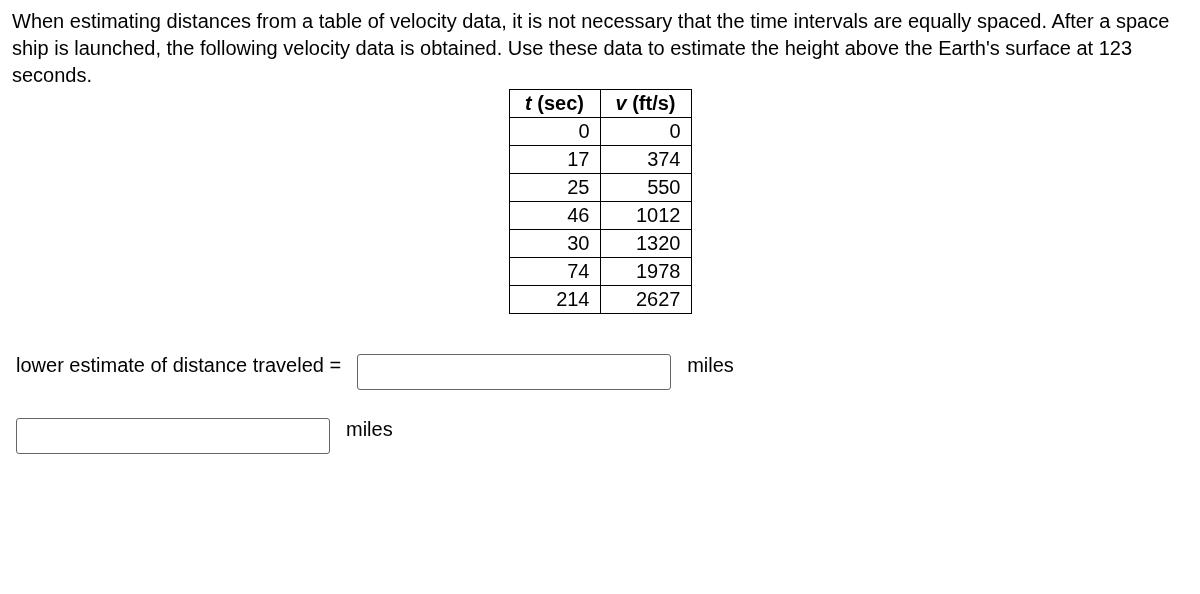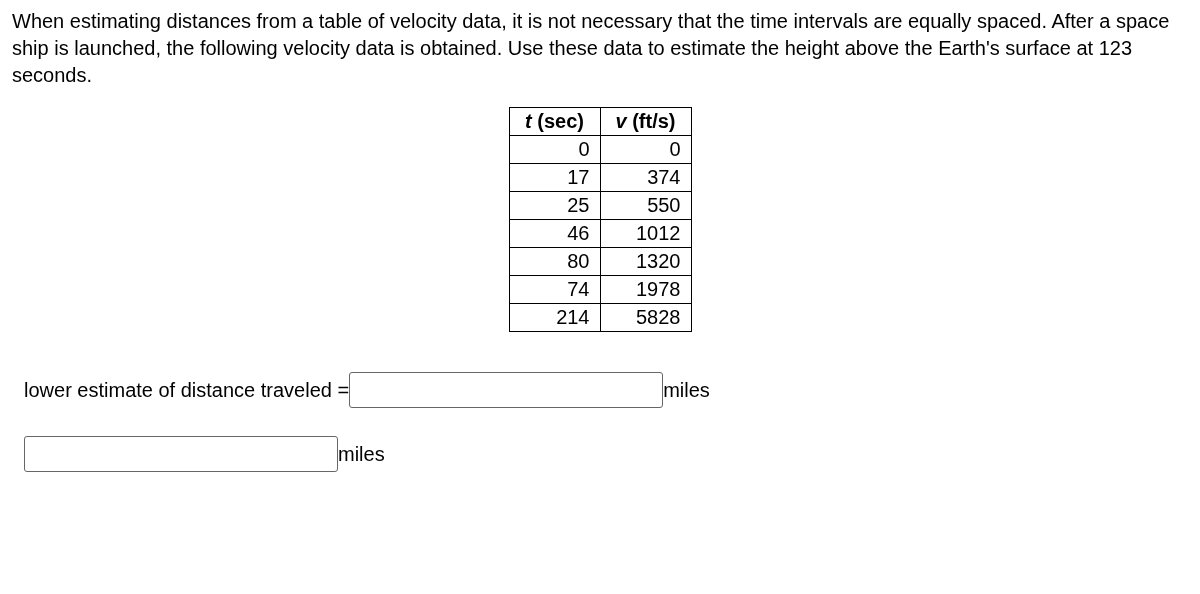--- a/index.html
+++ b/index.html
@@ -10,41 +10,41 @@
     padding: 8px 12px;
     width: 1200px;
     box-sizing: border-box;
   }
   .prompt {
     line-height: 1.35;
     margin-bottom: 0;
   }
   .data-table {
     border-collapse: collapse;
-    margin: 18px auto 40px auto;
+    margin: 0 auto 40px auto;
   }
   .data-table th, .data-table td {
     border: 1px solid #000;
     padding: 2px 10px;
     text-align: right;
     font-weight: normal;
     min-width: 70px;
   }
   .data-table th {
     text-align: center;
     font-weight: bold;
   }
   .data-table th .var {
     font-style: italic;
   }
   .answer-row {
-    margin: 28px 12px;
+    margin: 28px 4px;
     display: flex;
-    align-items: center;
-    gap: 0;
+    align-items: flex-start;
+    gap: 16px;
   }
   .answer-input {
     font-size: 18px;
     height: 30px;
     width: 300px;
     border: 1px solid #666;
     border-radius: 3px;
     padding: 2px 6px;
     background: #fff;
   }
@@ -72,30 +72,30 @@
       </tr>
     <tr>
         <td>25</td>
         <td>550</td>
       </tr>
     <tr>
         <td>46</td>
         <td>1012</td>
       </tr>
     <tr>
-        <td>80</td>
+        <td>30</td>
         <td>1320</td>
       </tr>
     <tr>
         <td>74</td>
         <td>1978</td>
       </tr>
     <tr>
         <td>214</td>
-        <td>5828</td>
+        <td>2627</td>
       </tr>
   </tbody>
 </table>
 
 <div class="answer-row">
   <span>lower estimate of distance traveled =</span>
   <input class="answer-input" type="text" value="" style="">
   <span>miles</span>
 </div>
 

